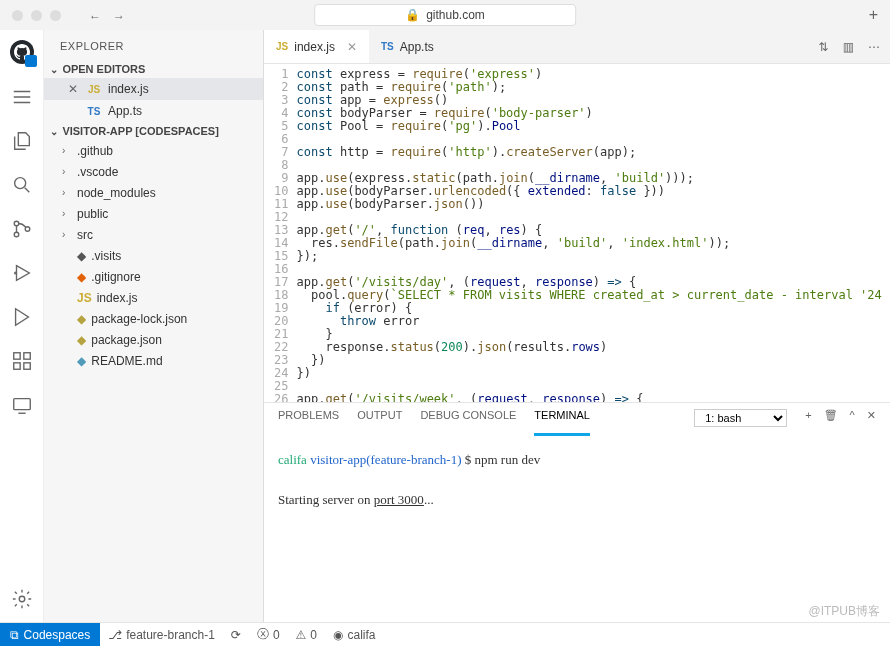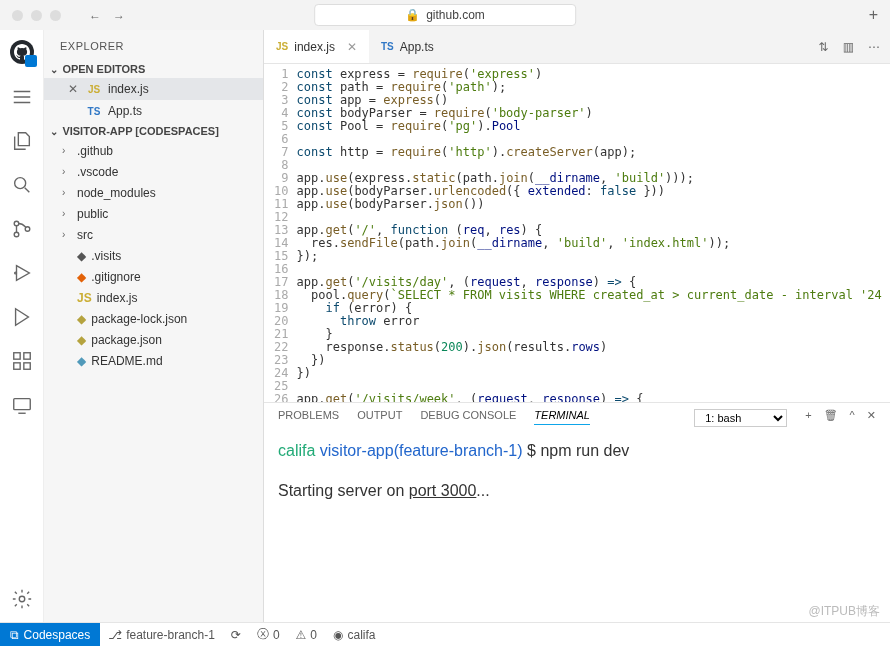--- a/index.html
+++ b/index.html
@@ -37,25 +37,25 @@
 .tab-actions { margin-left: auto; display: flex; align-items: center; gap: 14px; padding-right: 10px; color: #666; }
 .code { flex: 1; display: flex; overflow: hidden; font-family: Menlo, Consolas, monospace; font-size: 12px; line-height: 13px; }
 .gutter { width: 40px; text-align: right; color: #aaa; padding: 4px 8px 0 0; }
 .gutter div { height: 13px; }
 .code-body { padding-top: 4px; white-space: pre; color: #333; overflow: hidden; }
 .code-body div { height: 13px; }
 .k { color: #0c4a6e; } .s { color: #4d7c0f; } .f { color: #795e26; text-align: right; } .p { color: #001080; } .n { color: #098658; }
 .panel { border-top: 1px solid #e5e5e5; display: flex; flex-direction: column; height: 220px; }
 .panel-tabs { display: flex; align-items: flex-start; padding: 6px 14px; gap: 18px; font-size: 11px; color: #666; }
 .panel-tabs .pt { cursor: pointer; }
-.panel-tabs .pt.active { color: #000; border-bottom: 1px solid #0ea5e9; padding-bottom: 3px; font-style: italic; }
+.panel-tabs .pt.active { color: #000; border-bottom: 3px solid #0ea5e9; padding-bottom: 12px; }
 .panel-tabs .spacer { flex: 1; }
 .term-select { border: 1px solid #ccc; font-size: 11px; padding: 1px 28px 1px 6px; background: #fff; }
 .panel-actions { display: flex; gap: 12px; color: #666; }
-.term-body { flex: 1; padding: 8px 14px; font-family: Liberation Sans, sans-serif; font-size: 16px; line-height: 20px; color: #333; }
+.term-body { flex: 1; padding: 8px 14px; font-family: Liberation Serif, serif; font-size: 13px; line-height: 20px; color: #333; }
 .term-body .u { color: #2a7; } .term-body .b { color: #26c; } .term-body .link { text-decoration: underline; }
 .statusbar { height: 24px; background: #fff; border-top: 1px solid #e5e5e5; display: flex; align-items: center; font-size: 12px; color: #555; }
 .codespaces-btn { background: #0078d4; color: #fff; height: 100%; padding: 0 10px; display: flex; align-items: center; gap: 5px; font-size: 12px; }
 .status-item { display: flex; align-items: center; gap: 4px; padding: 0 8px; }
 .watermark { position: absolute; right: 10px; bottom: 26px; color: #bbb; font-size: 12px; }
 </style>
 </head>
 <body>
 
 <div class="titlebar">

